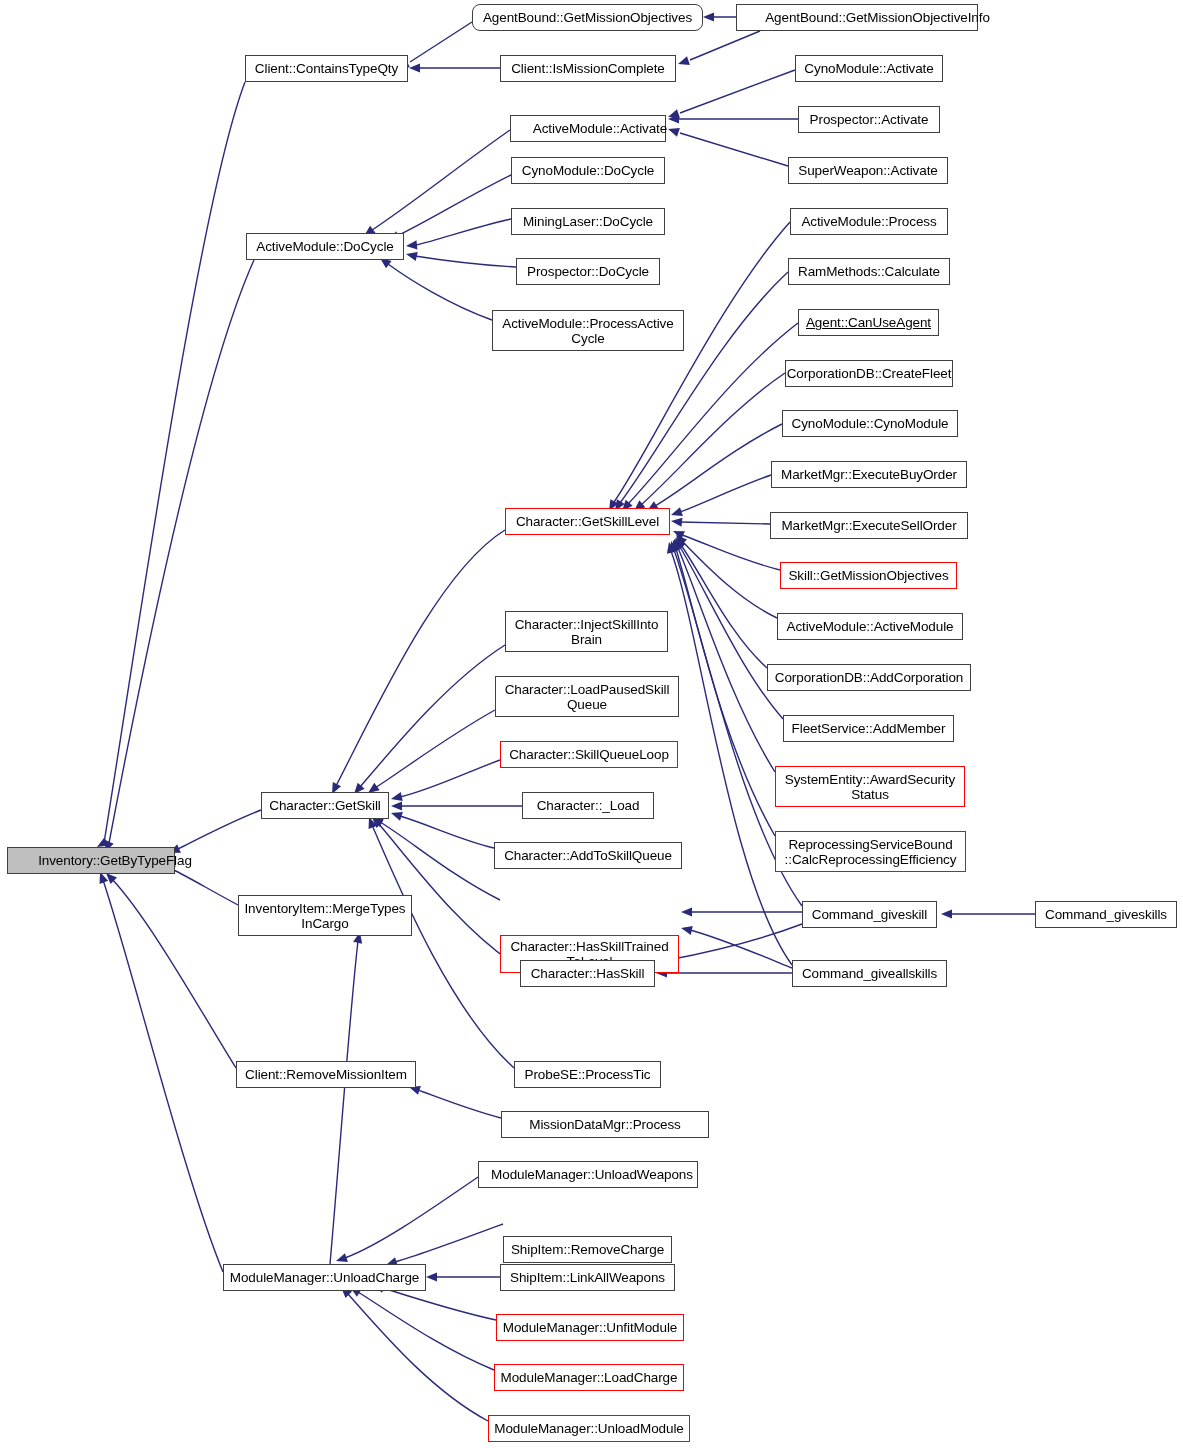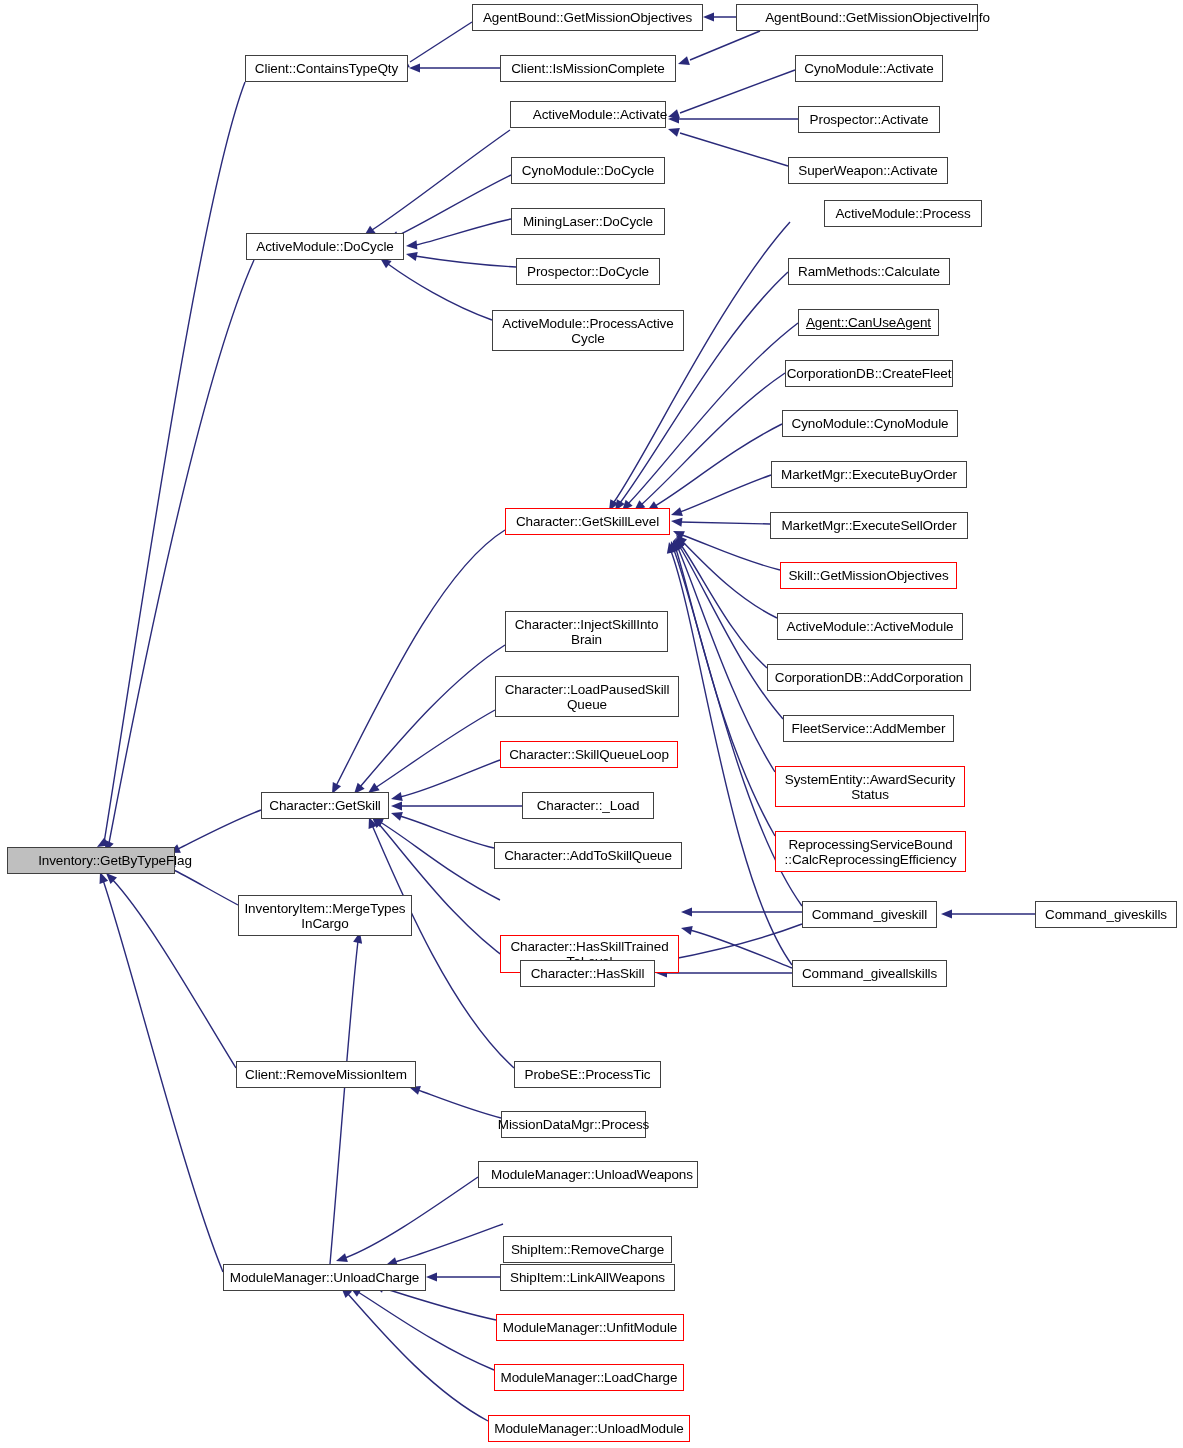--- a/index.html
+++ b/index.html
@@ -162,34 +162,34 @@
       <polygon points="681,912 692,907.4 692,916.6" fill="#2a2a7a"></polygon>
       <path d="M 802,924 C 760,940 710,952 668,960" fill="none" stroke="#2a2a7a" stroke-width="1.4"></path>
       <polygon points="659,962 668.7401775560577,955.1233044871485 670.7359377679893,964.104225440841" fill="#2a2a7a"></polygon>
       <path d="M 792,968 C 760,955 720,938 690,930" fill="none" stroke="#2a2a7a" stroke-width="1.4"></path>
       <polygon points="681,928 692.7359377679893,925.895774559159 690.7401775560577,934.8766955128515" fill="#2a2a7a"></polygon>
       <path d="M 792,973 L 665,973" fill="none" stroke="#2a2a7a" stroke-width="1.4"></path>
       <polygon points="656,973 667,968.4 667,977.6" fill="#2a2a7a"></polygon>
     </svg>
 <div class="gnode focus" style="left: 7px; top: 847px; width: 168px; height: 27px;"><span class="lbl">Inventory::GetByTypeFlag</span></div>
     <div class="gnode" style="left: 245px; top: 55px; width: 163px; height: 27px;"><span class="lbl">Client::ContainsTypeQty</span></div>
-    <div class="gnode" style="left: 472px; top: 4px; width: 231px; height: 27px;"><span class="lbl">AgentBound::GetMissionObjectives</span></div>
+    <div class="gnode" style="left: 472px; top: 4px; width: 231px; height: 27px; border-radius: 8px;"><span class="lbl">AgentBound::GetMissionObjectives</span></div>
     <div class="gnode" style="left: 736px; top: 4px; width: 242px; height: 27px; padding-left: 41px;"><span class="lbl">AgentBound::GetMissionObjectiveInfo</span></div>
     <div class="gnode" style="left: 500px; top: 55px; width: 176px; height: 27px;"><span class="lbl">Client::IsMissionComplete</span></div>
-    <div class="gnode" style="left: 510px; top: 101px; width: 156px; height: 27px; padding-left: 24px;"><span class="lbl">ActiveModule::Activate</span></div>
+    <div class="gnode" style="left: 510px; top: 115px; width: 156px; height: 27px; padding-left: 24px;"><span class="lbl">ActiveModule::Activate</span></div>
     <div class="gnode" style="left: 795px; top: 55px; width: 148px; height: 27px;"><span class="lbl">CynoModule::Activate</span></div>
     <div class="gnode" style="left: 798px; top: 106px; width: 142px; height: 27px;"><span class="lbl">Prospector::Activate</span></div>
     <div class="gnode" style="left: 788px; top: 157px; width: 160px; height: 27px;"><span class="lbl">SuperWeapon::Activate</span></div>
     <div class="gnode" style="left: 246px; top: 233px; width: 158px; height: 27px;"><span class="lbl">ActiveModule::DoCycle</span></div>
     <div class="gnode" style="left: 511px; top: 157px; width: 154px; height: 27px;"><span class="lbl">CynoModule::DoCycle</span></div>
     <div class="gnode" style="left: 511px; top: 208px; width: 154px; height: 27px;"><span class="lbl">MiningLaser::DoCycle</span></div>
     <div class="gnode" style="left: 516px; top: 258px; width: 144px; height: 27px;"><span class="lbl">Prospector::DoCycle</span></div>
     <div class="gnode" style="left: 492px; top: 310px; width: 192px; height: 41px;"><span class="lbl">ActiveModule::ProcessActive
 Cycle</span></div>
-    <div class="gnode" style="left: 790px; top: 200px; width: 158px; height: 27px; margin-left: 34px;"><span class="lbl">ActiveModule::Process</span></div>
+    <div class="gnode" style="left: 790px; top: 208px; width: 158px; height: 27px;"><span class="lbl">ActiveModule::Process</span></div>
     <div class="gnode" style="left: 788px; top: 258px; width: 162px; height: 27px;"><span class="lbl">RamMethods::Calculate</span></div>
     <div class="gnode" style="left: 798px; top: 309px; width: 141px; height: 27px; text-decoration: underline;"><span class="lbl">Agent::CanUseAgent</span></div>
     <div class="gnode" style="left: 785px; top: 360px; width: 168px; height: 27px;"><span class="lbl">CorporationDB::CreateFleet</span></div>
     <div class="gnode" style="left: 782px; top: 410px; width: 176px; height: 27px;"><span class="lbl">CynoModule::CynoModule</span></div>
     <div class="gnode" style="left: 771px; top: 461px; width: 196px; height: 27px;"><span class="lbl">MarketMgr::ExecuteBuyOrder</span></div>
     <div class="gnode" style="left: 770px; top: 512px; width: 198px; height: 27px;"><span class="lbl">MarketMgr::ExecuteSellOrder</span></div>
     <div class="gnode red" style="left: 780px; top: 562px; width: 177px; height: 27px;"><span class="lbl">Skill::GetMissionObjectives</span></div>
     <div class="gnode" style="left: 777px; top: 613px; width: 186px; height: 27px;"><span class="lbl">ActiveModule::ActiveModule</span></div>
     <div class="gnode" style="left: 767px; top: 664px; width: 204px; height: 27px;"><span class="lbl">CorporationDB::AddCorporation</span></div>
     <div class="gnode" style="left: 783px; top: 715px; width: 171px; height: 27px;"><span class="lbl">FleetService::AddMember</span></div>
@@ -209,21 +209,21 @@
     <div class="gnode red" style="left: 500px; top: 894px; width: 179px; height: 38px; margin-top: 41px;"><span class="lbl">Character::HasSkillTrained
 ToLevel</span></div>
     <div class="gnode" style="left: 520px; top: 960px; width: 135px; height: 27px;"><span class="lbl">Character::HasSkill</span></div>
     <div class="gnode" style="left: 802px; top: 901px; width: 135px; height: 27px;"><span class="lbl">Command_giveskill</span></div>
     <div class="gnode" style="left: 1035px; top: 901px; width: 142px; height: 27px;"><span class="lbl">Command_giveskills</span></div>
     <div class="gnode" style="left: 792px; top: 960px; width: 155px; height: 27px;"><span class="lbl">Command_giveallskills</span></div>
     <div class="gnode" style="left: 238px; top: 895px; width: 174px; height: 41px;"><span class="lbl">InventoryItem::MergeTypes
 InCargo</span></div>
     <div class="gnode" style="left: 236px; top: 1061px; width: 180px; height: 27px;"><span class="lbl">Client::RemoveMissionItem</span></div>
     <div class="gnode" style="left: 514px; top: 1061px; width: 147px; height: 27px;"><span class="lbl">ProbeSE::ProcessTic</span></div>
-    <div class="gnode" style="left: 501px; top: 1111px; width: 145px; height: 27px;"><span class="lbl">MissionDataMgr::Process</span></div>
+    <div class="gnode" style="left: 501px; top: 1111px; width: 208px; height: 27px;"><span class="lbl">MissionDataMgr::Process</span></div>
     <div class="gnode" style="left: 223px; top: 1264px; width: 203px; height: 27px;"><span class="lbl">ModuleManager::UnloadCharge</span></div>
     <div class="gnode" style="left: 478px; top: 1161px; width: 220px; height: 27px; padding-left: 8px;"><span class="lbl">ModuleManager::UnloadWeapons</span></div>
     <div class="gnode" style="left: 503px; top: 1213px; width: 169px; height: 27px; margin-top: 23px;"><span class="lbl">ShipItem::RemoveCharge</span></div>
     <div class="gnode" style="left: 500px; top: 1264px; width: 175px; height: 27px;"><span class="lbl">ShipItem::LinkAllWeapons</span></div>
     <div class="gnode red" style="left: 496px; top: 1314px; width: 188px; height: 27px;"><span class="lbl">ModuleManager::UnfitModule</span></div>
     <div class="gnode red" style="left: 494px; top: 1364px; width: 190px; height: 27px;"><span class="lbl">ModuleManager::LoadCharge</span></div>
     <div class="gnode red" style="left: 488px; top: 1415px; width: 202px; height: 27px;"><span class="lbl">ModuleManager::UnloadModule</span></div>
   </div>
 
 </body></html>

